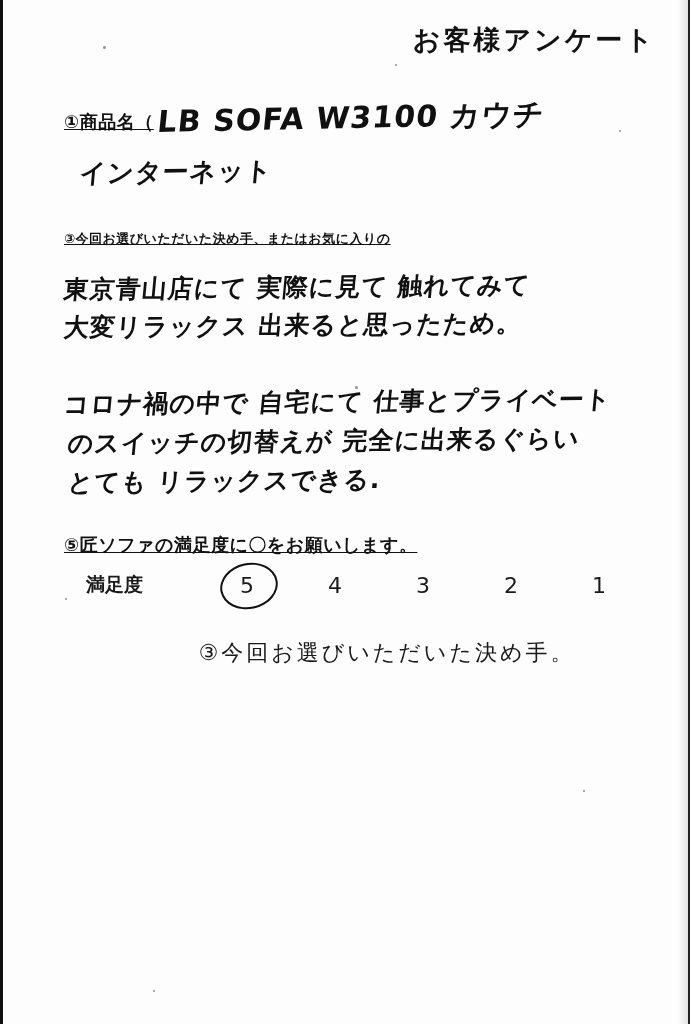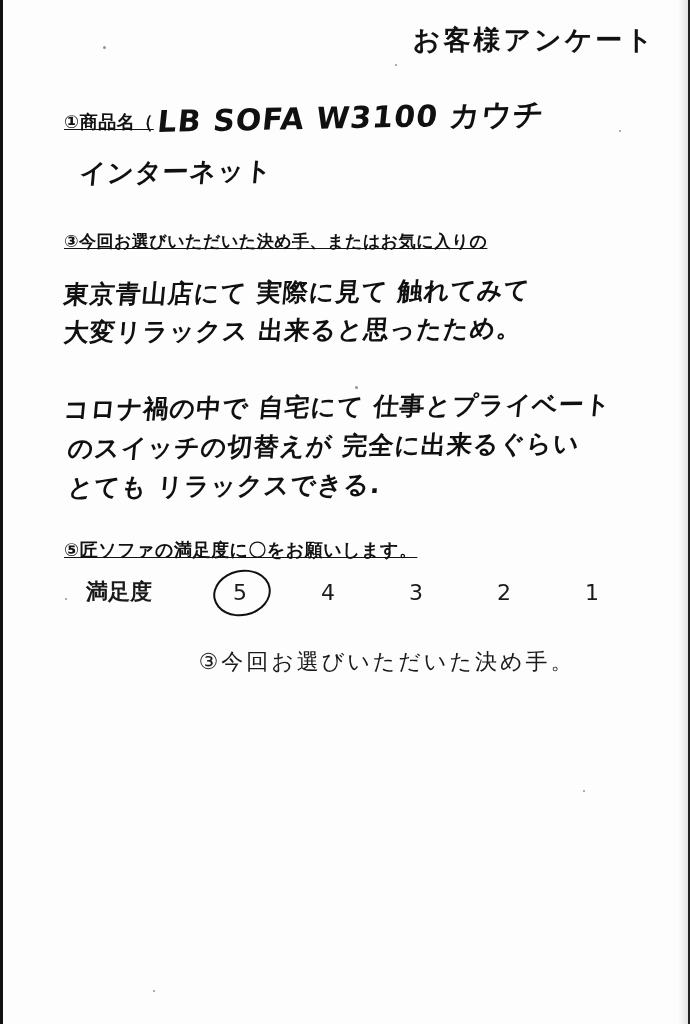--- a/index.html
+++ b/index.html
@@ -64,21 +64,21 @@
     letter-spacing: 3px;
   }
 
   .q {
     font-size: 18px;
     line-height: 1.28;
     margin-left: 6px;
     text-decoration: underline;
   }
   .q-small {
-    font-size: 17px;
+    font-size: 13px;
   }
 
   
   .hand {
     font-family: "DejaVu Sans", sans-serif;
     color: #101010;
     font-weight: 600;
     letter-spacing: 1px;
   }
   .hw-item {
@@ -121,22 +121,22 @@
   .scale {
     margin-top: 16px;
     display: flex;
     align-items: center;
     gap: 0;
     padding-left: 28px;
   }
   .scale .lbl {
     font-family: "DejaVu Sans", sans-serif;
     font-weight: bold;
-    font-size: 22px;
-    margin-right: 44px;
+    font-size: 19px;
+    margin-right: 60px;
   }
   .scale .num {
     font-family: "DejaVu Sans", sans-serif;
     font-size: 22px;
     width: 88px;
     text-align: center;
     position: relative;
   }
   .scale .num.circled::after {
     content: "";

